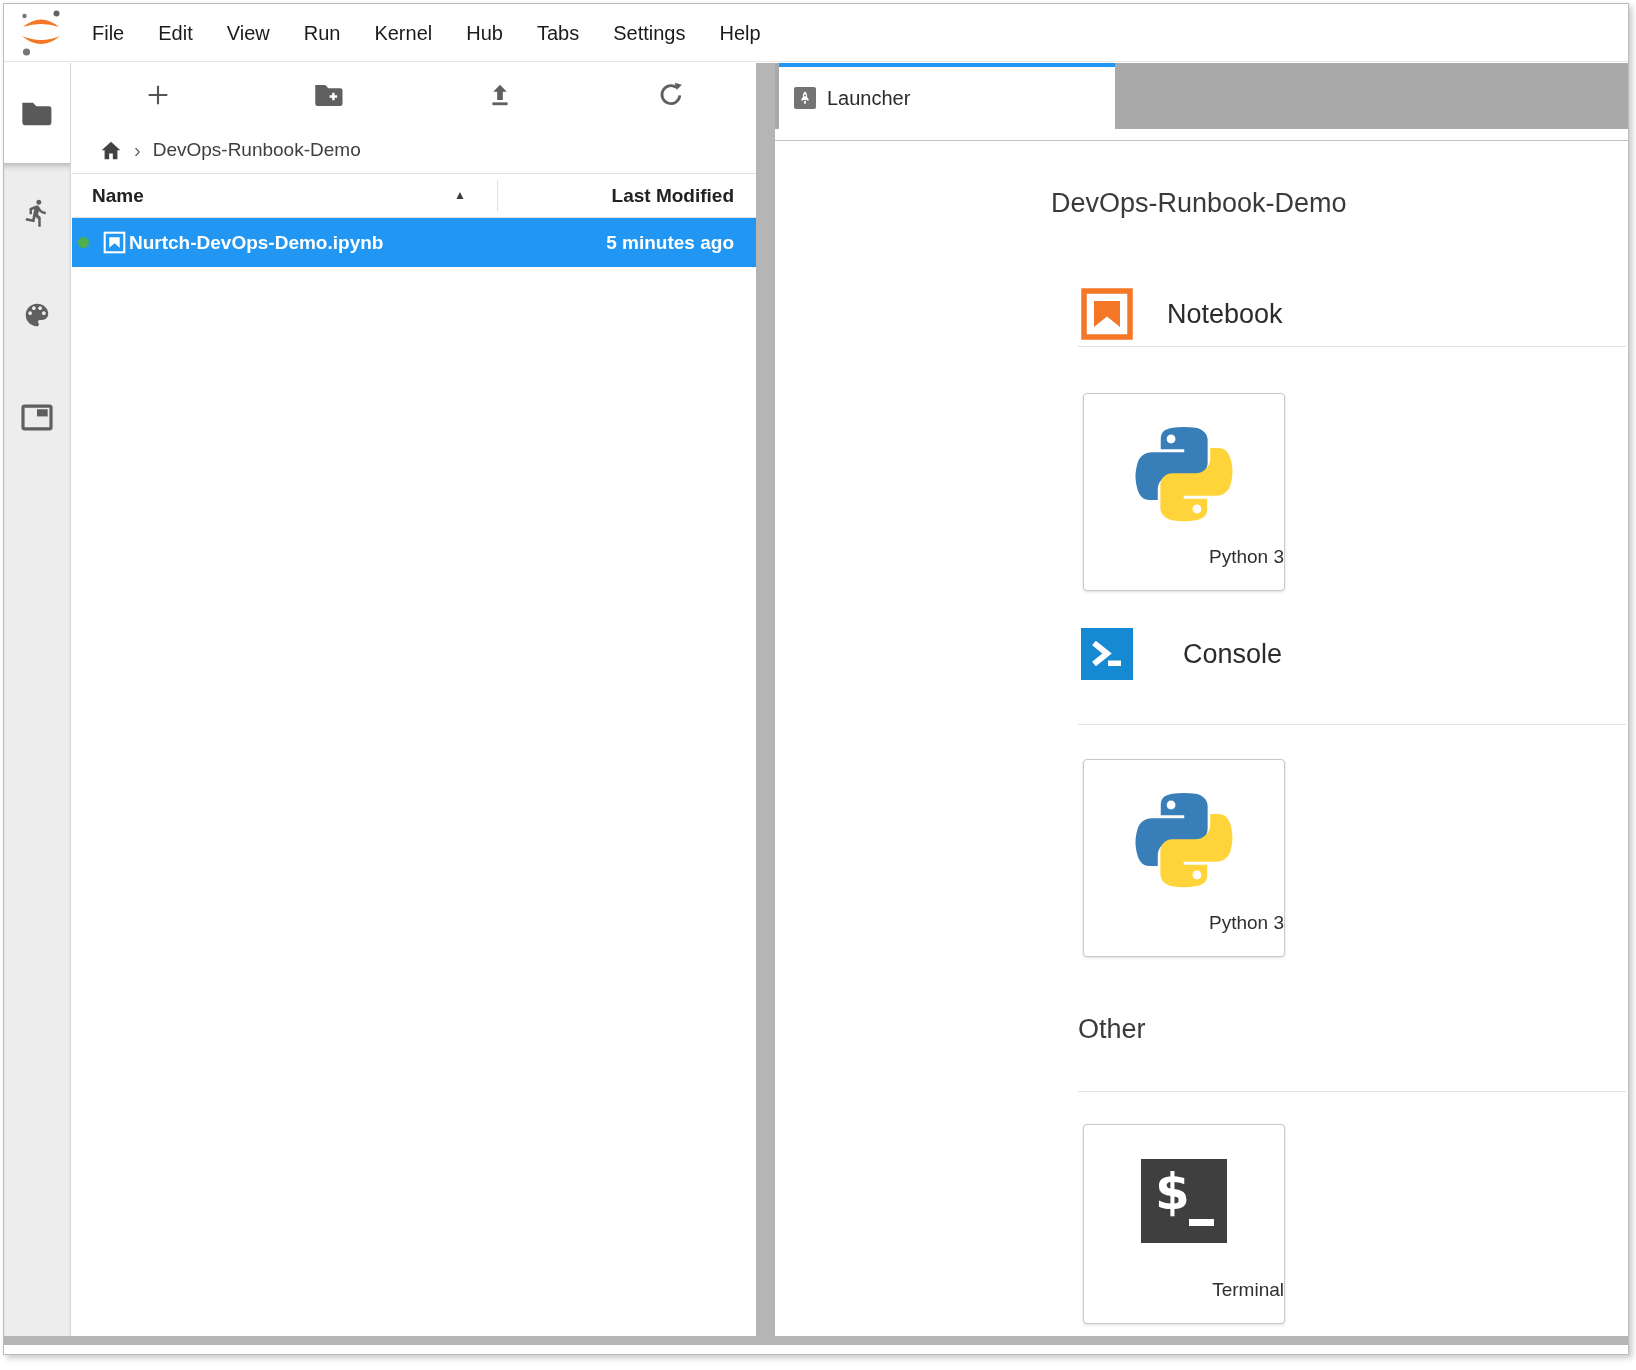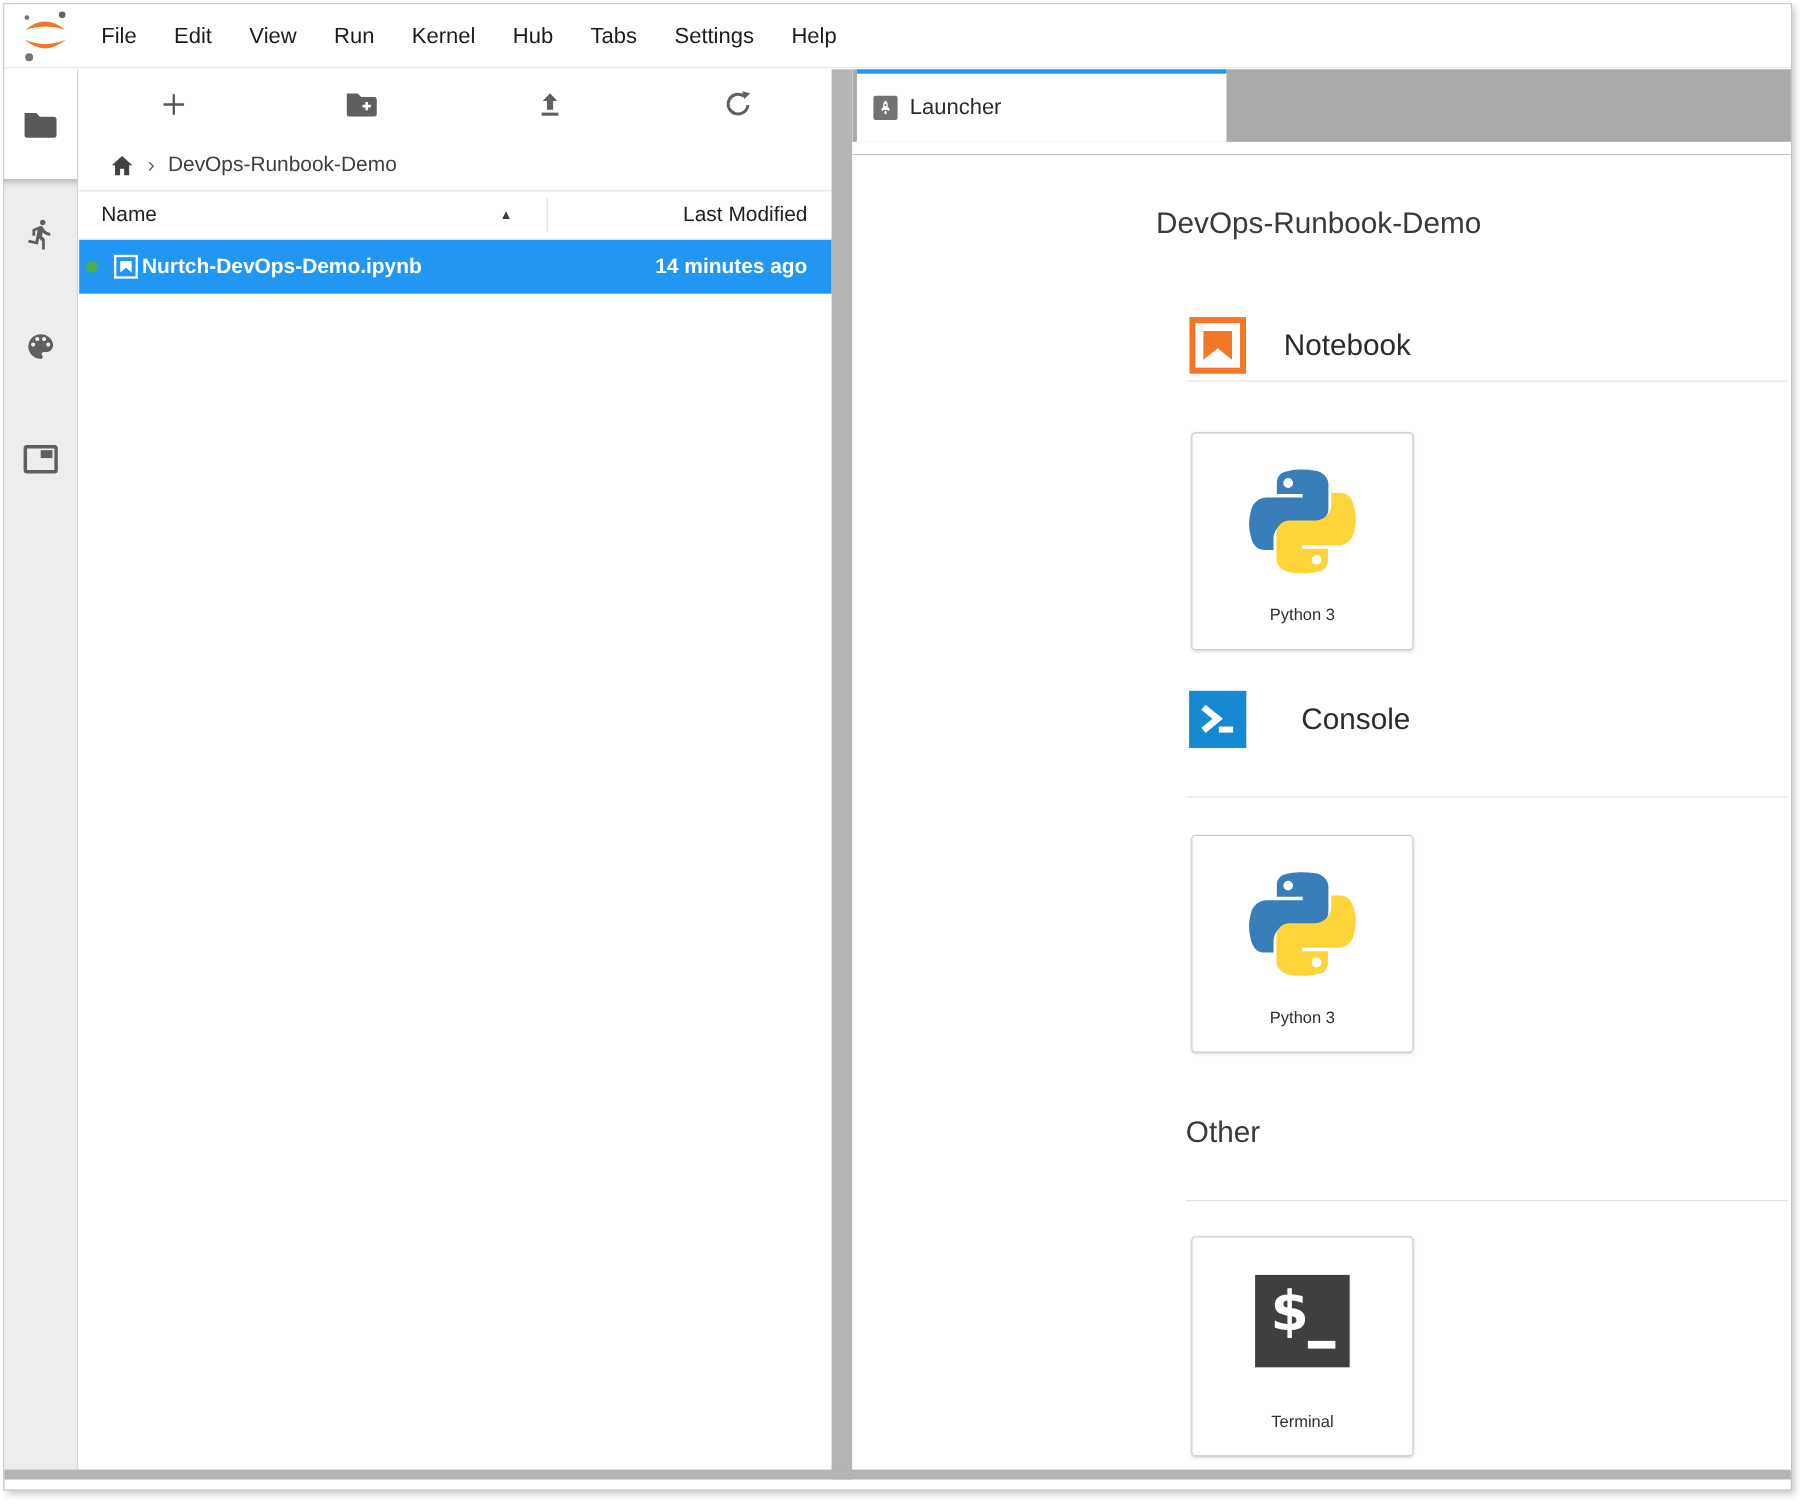--- a/index.html
+++ b/index.html
@@ -30,21 +30,21 @@
                display:flex; align-items:center; justify-content:center; }
 
   
   .filebrowser { position:absolute; left:68px; top:0; width:684px; height:100%; background:#fff; }
   .fb-toolbar { display:flex; height:64px; align-items:center; }
   .fb-tool { flex:1; display:flex; align-items:center; justify-content:center; cursor:pointer; }
   .fb-breadcrumb { height:46px; display:flex; align-items:center; padding-left:28px;
                    font-size:19px; color:#3f3f3f; }
   .crumb-sep { margin:0 12px; font-size:20px; color:#6a6a6a; }
   .fb-header { position:relative; height:45px; border-top:1px solid #e0e0e0; border-bottom:1px solid #e0e0e0;
-               font-weight:normal; font-size:19px; }
+               font-weight:bold; font-size:19px; }
   .col-name { position:absolute; left:20px; top:0; line-height:43px; }
   .sort-caret { position:absolute; left:382px; top:0; line-height:43px; font-size:12px; color:#3c3c3c; }
   .col-divider { position:absolute; left:425px; top:6px; bottom:6px; width:1px; background:#e0e0e0; }
   .col-modified { position:absolute; right:22px; top:0; line-height:43px; }
   .fb-row { height:49px; background:#2196F3; color:#fff; display:flex; align-items:center;
             font-size:19px; font-weight:600; cursor:pointer; }
   .run-dot { width:11px; height:11px; border-radius:50%; background:#4CAF50; margin-left:6px; flex:0 0 auto; }
   .row-icon { margin-left:13px; flex:0 0 auto; display:flex; }
   .row-name { margin-left:2px; flex:1; }
   .row-modified { margin-right:22px; }
@@ -66,21 +66,21 @@
 
   .l-title { position:absolute; left:276px; top:46px; font-size:27px; color:#3a3a3a; }
   .section-head { position:absolute; display:flex; align-items:center; }
   .section-icon { width:52px; height:52px; flex:0 0 auto; display:flex; }
   .section-label { margin-left:34px; font-size:27px; color:#2b2b2b; }
   .divider { position:absolute; left:303px; right:2px; height:1px; background:#e3e3e3; }
 
   .card { position:absolute; width:202px; height:198px; background:#fff; border:1px solid #c9c9c9;
           border-radius:4px; box-shadow:0 1px 3px rgba(0,0,0,.14); cursor:pointer; }
   .card-icon-wrap { position:absolute; left:0; right:0; top:28px; display:flex; justify-content:center; }
-  .card-label { position:absolute; left:0; right:0; bottom:22px; text-align:center; font-size:15px; color:#2f2f2f; }
+  .card-label { position:absolute; left:0; right:0; bottom:22px; text-align:right; font-size:19px; color:#2f2f2f; }
 
   .icon-console { width:52px; height:52px; background:#1589D1; }
   .icon-terminal { position:relative; width:86px; height:84px; background:#3f3f3f; }
   .icon-terminal .dollar { position:absolute; left:14px; top:4px; color:#fff; font-size:50px; font-weight:bold;
                            font-family:"DejaVu Sans", sans-serif; }
   .icon-terminal .underscore { position:absolute; right:13px; bottom:17px; width:25px; height:7px; background:#fff; }
 </style>
 </head>
 <body>
 
@@ -178,21 +178,21 @@
 
       <div class="fb-row">
         <span class="run-dot"></span>
         <span class="row-icon">
           <svg width="25" height="25" viewBox="0 0 24 24">
             <rect x="2.6" y="2.6" width="18.8" height="18.8" fill="none" stroke="#fff" stroke-width="2"></rect>
             <polygon points="7,7 17,7 17,17 12,12.8 7,17" fill="#fff"></polygon>
           </svg>
         </span>
         <span class="row-name">Nurtch-DevOps-Demo.ipynb</span>
-        <span class="row-modified">14 minutes ago</span>
+        <span class="row-modified">5 minutes ago</span>
       </div>
     </div>
 
     <div class="splitter"></div>
 
     <div class="launcher">
       <div class="tabbar">
         <div class="tab">
           <span class="tab-icon">
             <svg width="16" height="16" viewBox="0 0 24 24">

